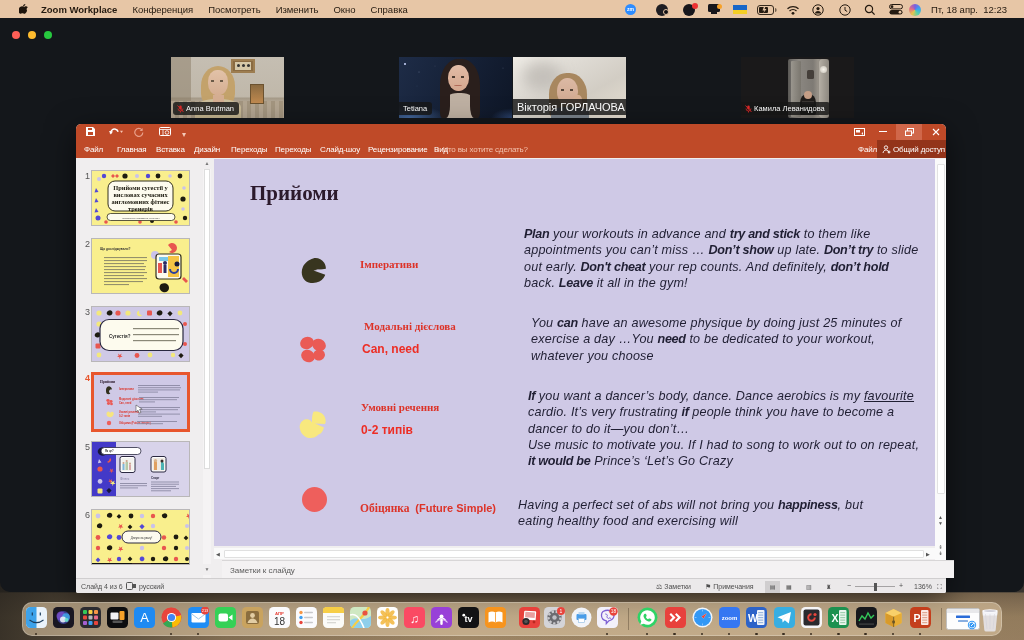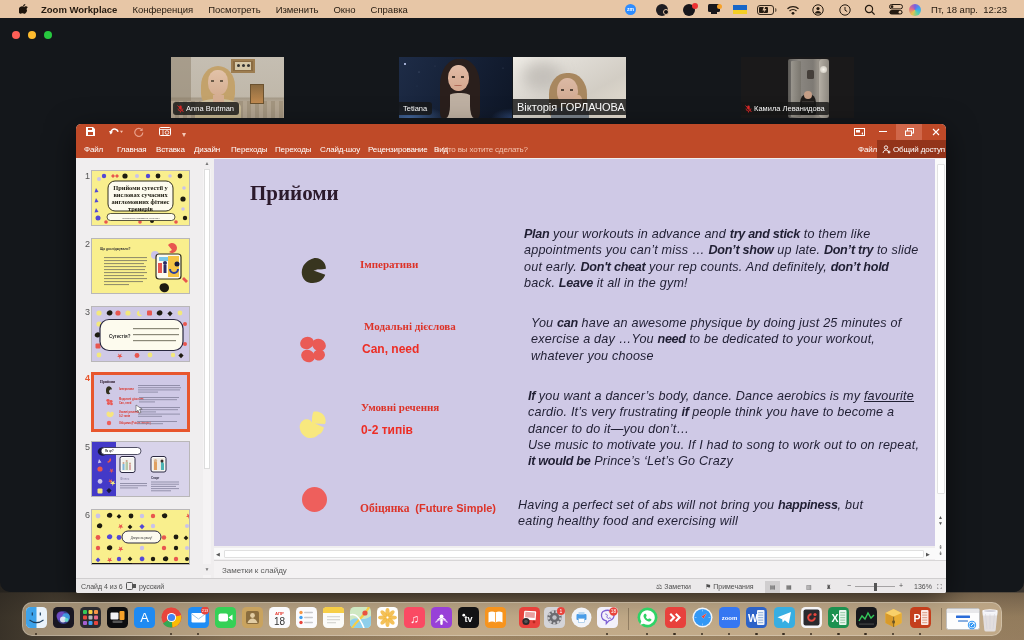--- a/index.html
+++ b/index.html
@@ -21,21 +21,21 @@
 #titlebar{position:absolute;left:0;top:0;width:870px;height:16px;background:#bf4a28;border-radius:5px 5px 0 0;color:#fff}
 #tabrow{position:absolute;left:0;top:16px;width:870px;height:18px;background:#bf4a28;color:#fff;font-size:8px}
 #tabrow .tab{position:absolute;top:4.5px;letter-spacing:-.15px}
 #thumbpanel{position:absolute;left:0;top:34px;width:127px;height:420px;background:#f0eeef;overflow:hidden}
 .thumb{position:absolute;left:15px;width:99px;height:56px;background:#fff;border:1px solid #b9b7b8;overflow:hidden}
 .tnum{position:absolute;left:4px;width:10px;font-size:9px;color:#555;text-align:right}
 #thumbscroll{position:absolute;left:127px;top:34px;width:8px;height:420px;background:#f5f3f4}
 #slidearea{position:absolute;left:138px;top:35px;width:721px;height:387px;background:#cfc9e6;overflow:hidden}
 #vscroll{position:absolute;left:859px;top:35px;width:11px;height:411px;background:#fafafa}
 #hscroll{position:absolute;left:138px;top:424px;width:721px;height:11px;background:#fafafa}
-#notesbar{position:absolute;left:138px;top:436px;width:732px;height:18px;background:#f4f2f3;color:#5a5a5a;font-size:8px;border-top:1px solid #d8d6d7}
+#notesbar{position:absolute;left:146px;top:436px;width:732px;height:18px;background:#f4f2f3;color:#5a5a5a;font-size:8px;border-top:1px solid #d8d6d7}
 #statusbar{position:absolute;left:0;top:454px;width:870px;height:15px;background:#ebe9ea;border-top:1px solid #d0cecf;color:#4e4e4e;font-size:7px;border-radius:0 0 2px 2px}
 
 .sl-title{position:absolute;left:36px;top:22px;font-family:"Liberation Serif",serif;font-weight:bold;font-size:21px;color:#2c1a2c}
 .redserif{position:absolute;font-family:"Liberation Serif",serif;font-weight:bold;color:#dd3328}
 .redsans{position:absolute;font-weight:bold;color:#ed2d24}
 .para{position:absolute;font-style:italic;color:#201f33;font-size:12.6px;line-height:16.35px;letter-spacing:.2px}
 .para b{letter-spacing:-.3px}
 .para b{font-weight:bold}
 
 #dock{position:absolute;left:22px;top:602px;width:980px;height:34px;background:rgba(222,198,164,.6);border-radius:10px;border:0.5px solid rgba(255,255,255,.25)}

